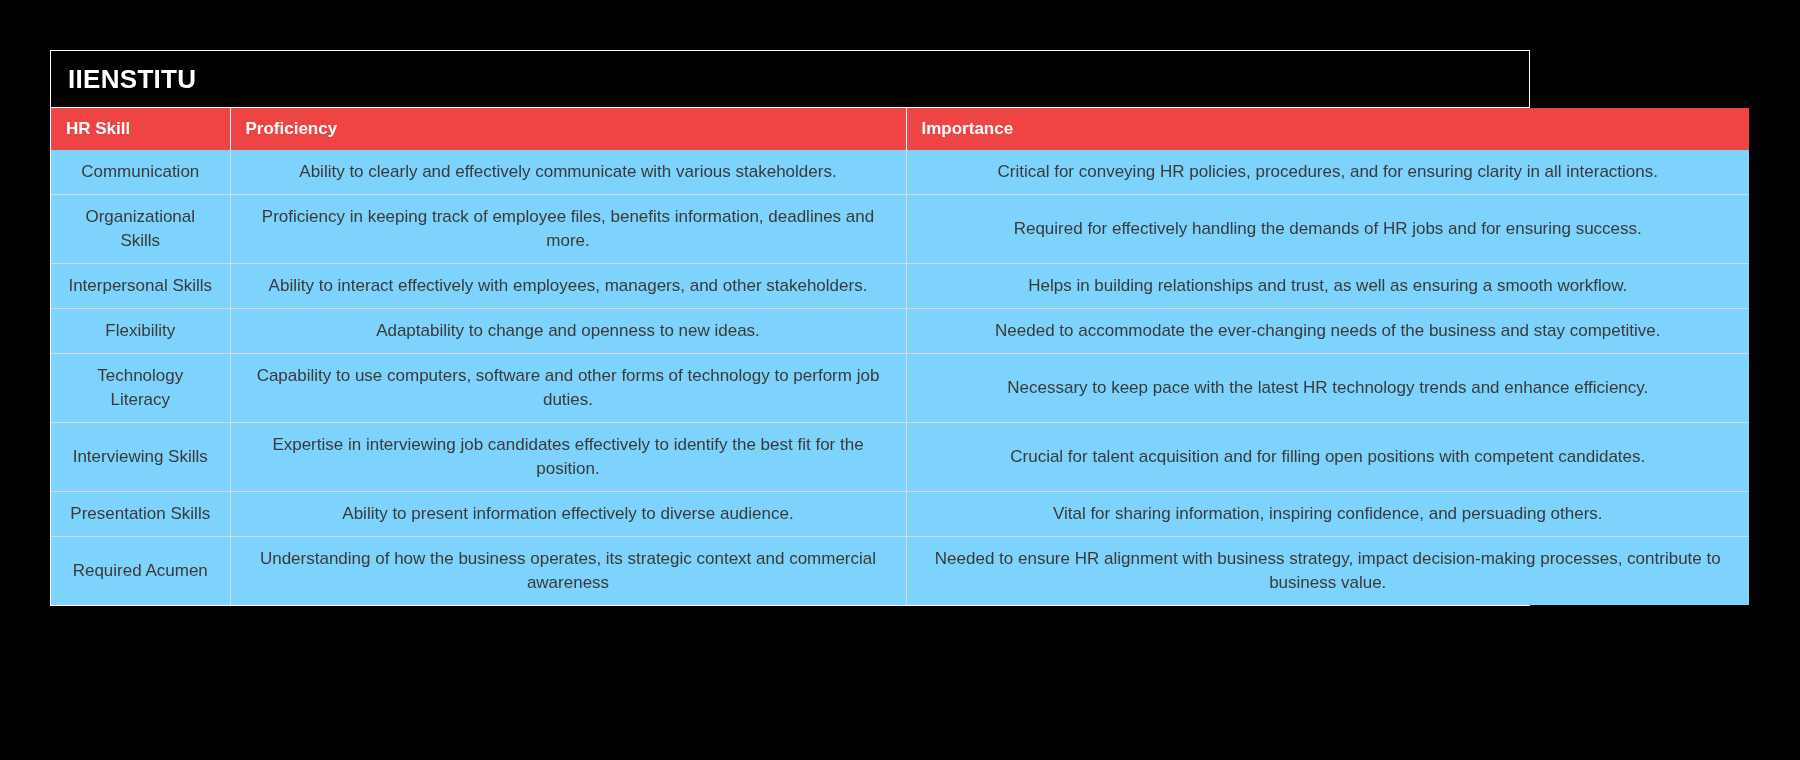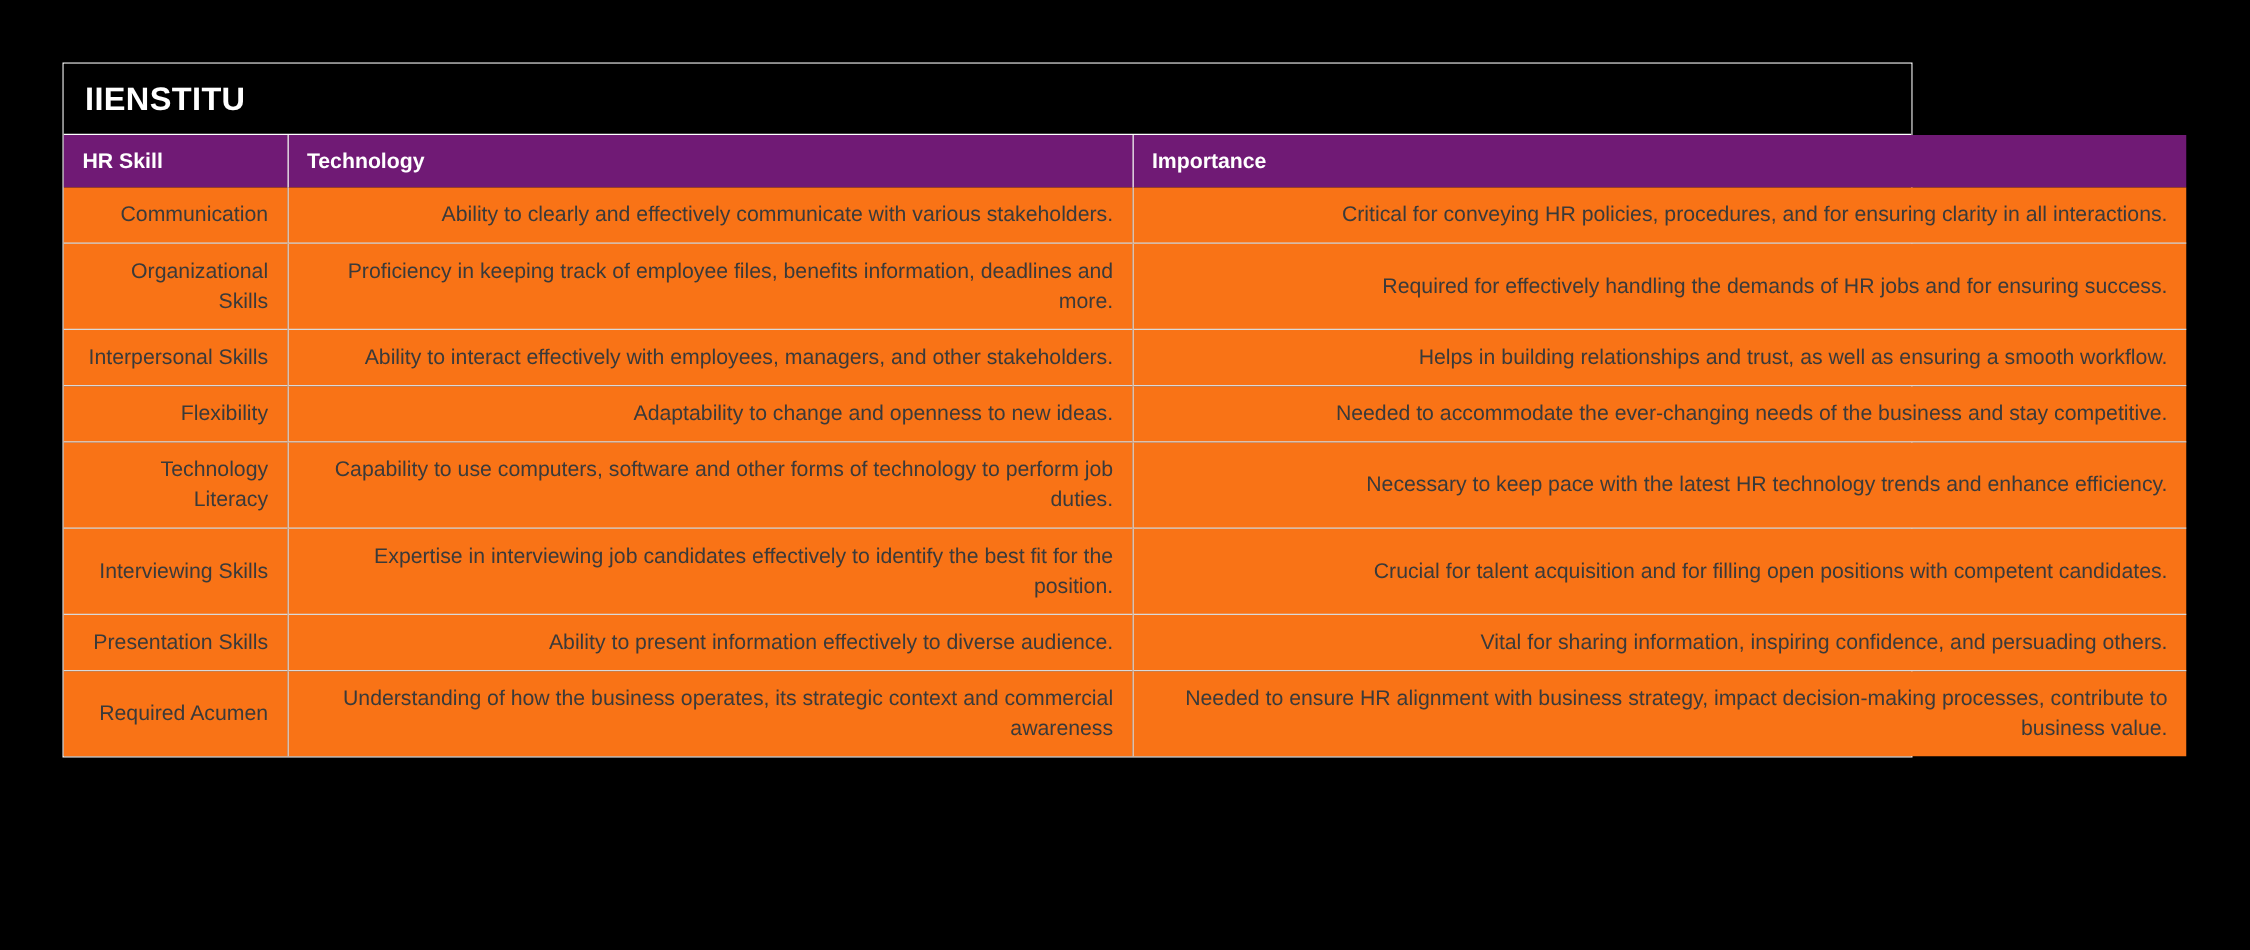--- a/index.html
+++ b/index.html
@@ -27,35 +27,35 @@
   }
   table {
     width: 100%;
     border-collapse: collapse;
     table-layout: fixed;
   }
   col.c-skill { width: 179px; }
   col.c-desc  { width: 676px; }
   col.c-imp   { width: 843px; }
   thead th {
-    background: #701a75;
+    background: #ef4444;
     color: #ffffff;
     font-size: 17px;
     font-weight: 700;
     text-align: left;
     padding: 11px 15px;
     border-right: 1px solid #ffffff;
   }
   thead th:last-child { border-right: none; }
   tbody td {
-    background: #f97316;
+    background: #7dd3fc;
     color: #3a3a3a;
     font-size: 17px;
     line-height: 24px;
-    text-align: right;
+    text-align: center;
     vertical-align: middle;
     padding: 10px 15px;
     border-top: 1px solid #d9d9d9;
     border-right: 1px solid #d9d9d9;
   }
   tbody tr:first-child td { border-top: none; }
   tbody td:last-child { border-right: none; }
 </style>
 </head>
 <body>
@@ -64,21 +64,21 @@
   <div class="title-bar">IIENSTITU</div>
   <table>
     <colgroup>
       <col class="c-skill">
       <col class="c-desc">
       <col class="c-imp">
     </colgroup>
     <thead>
       <tr>
         <th>HR Skill</th>
-        <th>Technology</th>
+        <th>Proficiency</th>
         <th>Importance</th>
       </tr>
     </thead>
     <tbody>
   <tr>
     <td>Communication</td>
     <td>Ability to clearly and effectively communicate with various stakeholders.</td>
     <td>Critical for conveying HR policies, procedures, and for ensuring clarity in all interactions.</td>
   </tr>
 

